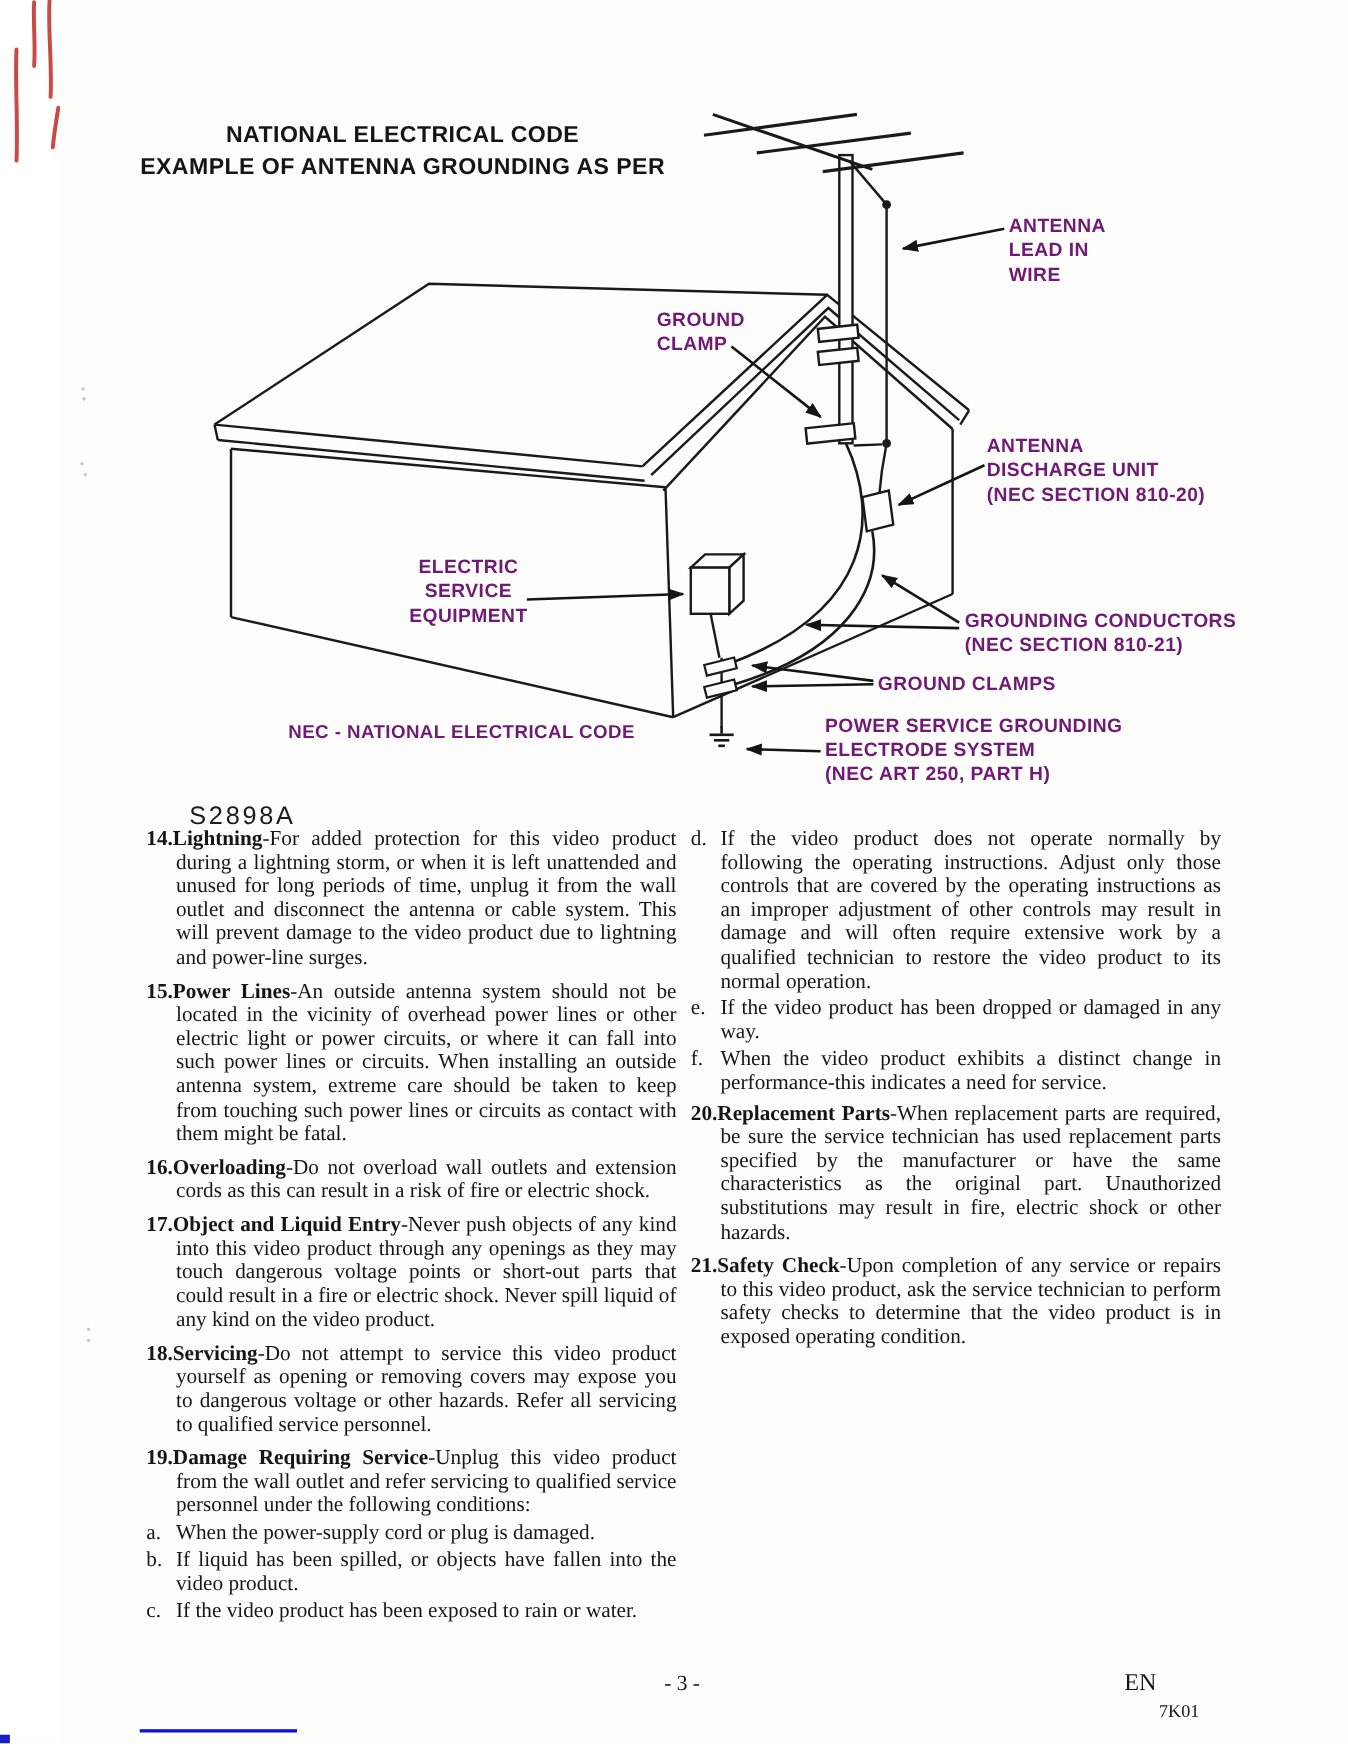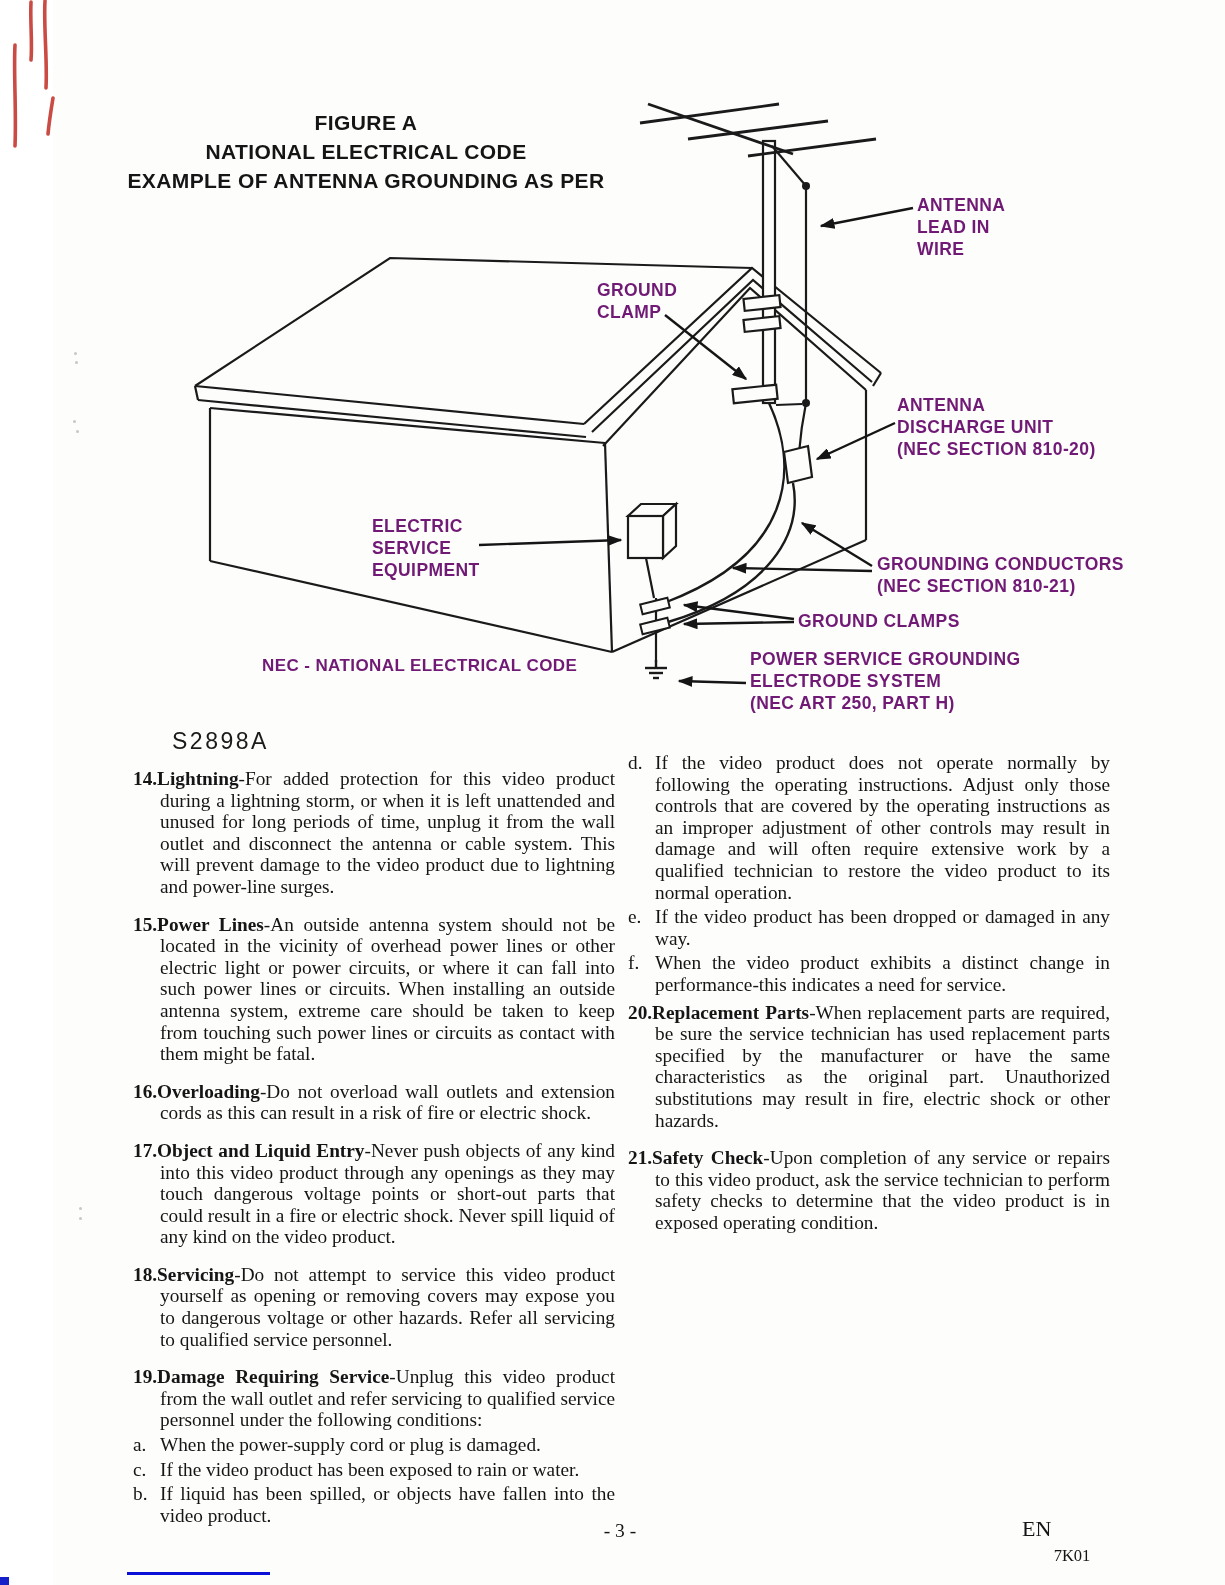--- a/index.html
+++ b/index.html
@@ -26,21 +26,21 @@
   .fig-code{
     position:absolute;left:172px;top:698px;
     font-family:"Liberation Sans",sans-serif;font-size:23px;font-weight:500;
     letter-spacing:2.5px;color:#1b1b1b;margin-top:30px;
   }
   
   .col{position:absolute;top:752px;width:482px;font-size:19.3px;line-height:21.6px;}
   .col-left{left:133px;}
   .col-right{left:628px;}
   p.item{
-    margin:16px 0 9px 0;text-align:justify;
+    margin:0 0 9px 0;text-align:justify;
     padding-left:27px;text-indent:-27px;
   }
   p.item.tight{margin-bottom:3px;}
   p.item.gap-top{margin-top:6px;}
   p.litem{
     margin:0 0 3px 0;text-align:justify;
     padding-left:27px;text-indent:-27px;
   }
   .lmark{display:inline-block;width:27px;text-indent:0;}
   b.lab{font-weight:bold;}
@@ -61,21 +61,20 @@
 <svg class="diagram" width="70" height="160" viewBox="0 0 70 160" style="left:0;top:0;">
   <g stroke="#c63c35" stroke-width="3.6" fill="none" stroke-linecap="round" opacity="0.92">
     <path d="M15,45 C13.5,72 16.5,112 15,146"></path>
     <path d="M31,2 C30,21 32.5,43 31,60"></path>
     <path d="M45,1 C43.5,26 47.5,61 46,88"></path>
     <path d="M53,98 C51,110 49,123 48,134"></path>
   </g>
 </svg>
 
 <div class="fig-title">
-  <div>FIGURE A</div>
   <div>NATIONAL ELECTRICAL CODE</div>
   <div>EXAMPLE OF ANTENNA GROUNDING AS PER</div>
 </div>
 
 <svg class="diagram" width="1225" height="745" viewBox="0 0 1225 745" style="left:0;top:0;">
   <defs>
     <marker id="ah" markerWidth="15" markerHeight="11" refX="13.5" refY="5.5" orient="auto" markerUnits="userSpaceOnUse">
       <path d="M0,0 L15,5.5 L0,11 Z" fill="#151515"></path>
     </marker>
   </defs>
@@ -162,42 +161,42 @@
 </svg>
 
 <div class="dlabel" style="left:917px;top:194px;">ANTENNA
 LEAD IN
 WIRE</div>
 <div class="dlabel" style="left:597px;top:279px;">GROUND
 CLAMP</div>
 <div class="dlabel" style="left:897px;top:394px;">ANTENNA
 DISCHARGE UNIT
 (NEC SECTION 810-20)</div>
-<div class="dlabel" style="left:372px;top:515px;">ELECTRIC
+<div class="dlabel" style="left:372px;top:504px;text-align:center;">ELECTRIC
 SERVICE
 EQUIPMENT</div>
 <div class="dlabel" style="left:877px;top:553px;">GROUNDING CONDUCTORS
 (NEC SECTION 810-21)</div>
 <div class="dlabel" style="left:798px;top:610px;">GROUND CLAMPS</div>
 <div class="dlabel" style="left:750px;top:648px;">POWER SERVICE GROUNDING
 ELECTRODE SYSTEM
 (NEC ART 250, PART H)</div>
 <div class="dlabel" style="left:262px;top:655px;font-size:17px;">NEC - NATIONAL ELECTRICAL CODE</div>
 <div class="fig-code">S2898A</div>
 
 <div class="col col-left">
   <p class="item"><b class="lab">14.Lightning</b><span>-For added protection for this video product during a lightning storm, or when it is left unattended and unused for long periods of time, unplug it from the wall outlet and disconnect the antenna or cable system. This will prevent damage to the video product due to lightning and power-line surges.</span></p>
   <p class="item"><b class="lab">15.Power Lines</b><span>-An outside antenna system should not be located in the vicinity of overhead power lines or other electric light or power circuits, or where it can fall into such power lines or circuits. When installing an outside antenna system, extreme care should be taken to keep from touching such power lines or circuits as contact with them might be fatal.</span></p>
   <p class="item"><b class="lab">16.Overloading</b><span>-Do not overload wall outlets and extension cords as this can result in a risk of fire or electric shock.</span></p>
   <p class="item"><b class="lab">17.Object and Liquid Entry</b><span>-Never push objects of any kind into this video product through any openings as they may touch dangerous voltage points or short-out parts that could result in a fire or electric shock. Never spill liquid of any kind on the video product.</span></p>
   <p class="item"><b class="lab">18.Servicing</b><span>-Do not attempt to service this video product yourself as opening or removing covers may expose you to dangerous voltage or other hazards. Refer all servicing to qualified service personnel.</span></p>
   <p class="item tight"><b class="lab">19.Damage Requiring Service</b><span>-Unplug this video product from the wall outlet and refer servicing to qualified service personnel under the following conditions:</span></p>
   <p class="litem"><span class="lmark">a.</span><span>When the power-supply cord or plug is damaged.</span></p>
+  <p class="litem"><span class="lmark">b.</span><span>If liquid has been spilled, or objects have fallen into the video product.</span></p>
   <p class="litem"><span class="lmark">c.</span><span>If the video product has been exposed to rain or water.</span></p>
-  <p class="litem"><span class="lmark">b.</span><span>If liquid has been spilled, or objects have fallen into the video product.</span></p>
 </div>
 
 <div class="col col-right">
   <p class="litem"><span class="lmark">d.</span><span>If the video product does not operate normally by following the operating instructions. Adjust only those controls that are covered by the operating instructions as an improper adjustment of other controls may result in damage and will often require extensive work by a qualified technician to restore the video product to its normal operation.</span></p>
   <p class="litem"><span class="lmark">e.</span><span>If the video product has been dropped or damaged in any way.</span></p>
   <p class="litem"><span class="lmark">f.</span><span>When the video product exhibits a distinct change in performance-this indicates a need for service.</span></p>
   <p class="item gap-top"><b class="lab">20.Replacement Parts</b><span>-When replacement parts are required, be sure the service technician has used replacement parts specified by the manufacturer or have the same characteristics as the original part. Unauthorized substitutions may result in fire, electric shock or other hazards.</span></p>
   <p class="item"><b class="lab">21.Safety Check</b><span>-Upon completion of any service or repairs to this video product, ask the service technician to perform safety checks to determine that the video product is in exposed operating condition.</span></p>
 </div>
 

